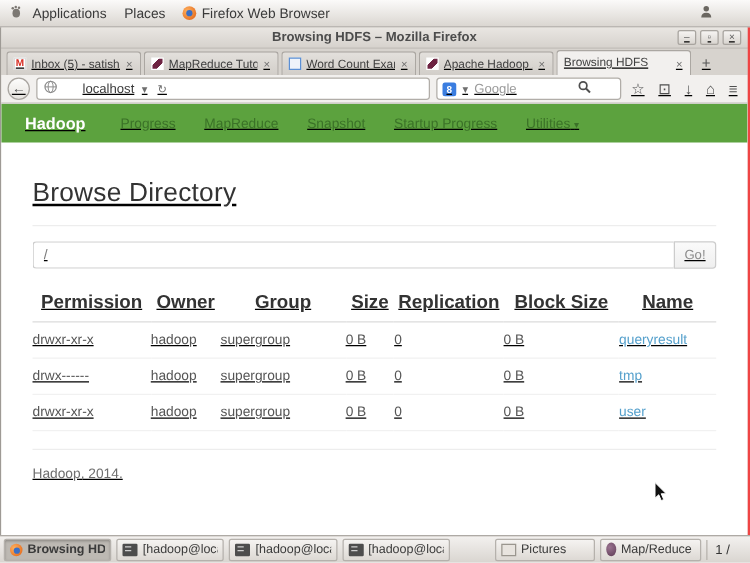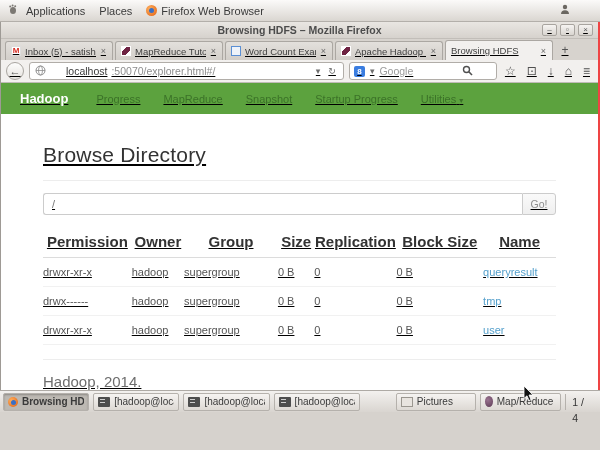--- a/index.html
+++ b/index.html
@@ -1,18 +1,18 @@
 <!DOCTYPE html>
 <html><head>
 <meta charset="utf-8">
 <style>
   * { margin:0; padding:0; box-sizing:border-box; }
   html,body { width:600px; height:450px; overflow:hidden; }
   body { font-family:"Liberation Sans","DejaVu Sans",sans-serif; background:#d6d2cd; position:relative; }
-  .screen { width:600px; height:392px; position:relative; display:flex; flex-direction:column; }
+  .screen { width:600px; height:450px; position:relative; display:flex; flex-direction:column; }
 
   
   .gnome-panel { height:22px; background:linear-gradient(#fbfaf9,#dad6d1); border-bottom:1px solid #b3afaa;
     display:flex; align-items:center; padding:0 8px; font-size:11px; color:#3a3a3a; flex:0 0 auto; }
   .gnome-panel .menu-item { display:flex; align-items:center; gap:4px; padding:0 7px; height:100%; cursor:default; }
   .panel-right { margin-left:auto; display:flex; align-items:center; gap:9px;flex-direction:column; }
   .panel-right .sysicon { display:flex; align-items:center; }
   .clock { font-size:11px; color:#2e2e2e; }
   .user-chip { display:flex; align-items:center; gap:4px; padding-right:2px; }
 
@@ -58,34 +58,34 @@
   .search-input { border:none; outline:none; width:80px; font-size:10.5px; color:#444; font-family:inherit; }
   .search-input::placeholder { color:#9b9b9b; }
   .tool-icon { color:#4f4f4f; font-size:12px; padding:0 3px; flex:0 0 auto; line-height:18px; }
 
   
   .viewport { flex:1 1 auto; background:#fff; overflow:hidden; position:relative; }
   .hdfs-navbar { height:31px; background:#5ca23e; display:flex; align-items:center; padding:0 19px; gap:23px; }
   .brand { color:#fff; font-weight:bold; font-size:13px; margin-right:5px; }
   .nav-link { color:#3b7228; font-size:11px; }
   .nav-link .dd-caret { font-size:8px; }
-  .container { padding:0 42px; }
+  .container { padding:0 25px; }
   .page-title { font-size:21px; font-weight:400; color:#333; margin-top:29px; letter-spacing:0.2px; }
   .rule { border:none; border-top:1px solid #ededed; margin-top:13px; }
   .path-group { display:flex; margin-top:12px; height:22px; }
   .path-input { flex:1; border:1px solid #ccc; border-right:none; border-radius:3px 0 0 3px; padding:0 8px;
     font-size:11px; color:#777; outline:none; font-family:inherit; }
   .go-btn { width:34px; border:1px solid #ccc; border-radius:0 3px 3px 0; background:linear-gradient(#fafafa,#efefef);
     color:#8d8d8d; font-size:10.5px; }
   table.listing { width:100%; border-collapse:collapse; margin-top:12px; font-size:11px; color:#555; }
   table.listing th { text-align:center; font-weight:bold; color:#333; font-size:15px; padding:6px 0 7px; border-bottom:1px solid #dcdcdc; }
   table.listing td { padding:8px 0; border-bottom:1px solid #f1f1f1; }
   td.name a { color:#55a0cc; text-decoration:none; }
   .footer-rule { border:none; border-top:1px solid #ededed; margin-top:14px; }
-  .footer-text { font-size:15px; color:#6d6d6d; margin-top:13px; }
+  .footer-text { font-size:11px; color:#6d6d6d; margin-top:13px; }
 
   
   .taskbar { height:22px; background:linear-gradient(#f3f1ef,#d9d5d0); border-top:1px solid #aeaaa5;
     display:flex; align-items:center; gap:4px; padding:0 3px; flex:0 0 auto; font-size:10px; color:#3a3a3a; }
   .task-btn { width:93px; height:18px; border:1px solid #b5b1ac; border-radius:2px;
     background:linear-gradient(#f5f3f1,#ddd9d4); display:flex; align-items:center; gap:4px; padding:0 4px; overflow:hidden; }
   .task-btn.active { background:#bdb9b3; box-shadow:inset 0 1px 2px rgba(0,0,0,0.25); font-weight:bold; }
   .task-btn .task-label { white-space:nowrap; overflow:hidden; }
   .task-btn.right { margin-left:auto; }
   .workspace { padding:0 6px; border-left:1px solid #b5b1ac; height:16px; line-height:16px; font-size:10.5px; color:#333; }
@@ -199,21 +199,20 @@
       <div class="back-btn">←</div>
       <div class="url-box">
         <span>
           <svg width="11" height="11" viewBox="0 0 11 11">
               <circle cx="5.5" cy="5.5" r="4.5" fill="none" stroke="#8d8d8d" stroke-width="1"></circle>
               <ellipse cx="5.5" cy="5.5" rx="2" ry="4.5" fill="none" stroke="#8d8d8d" stroke-width="0.8"></ellipse>
               <line x1="1" y1="5.5" x2="10" y2="5.5" stroke="#8d8d8d" stroke-width="0.8"></line>
             </svg>
         </span>
         <span class="url-host">localhost</span>
-        <span class="url-rest">:50070/explorer.html#/</span>
         <span class="url-caret">▾</span>
         <span class="reload-btn">↻</span>
       </div>
       <div class="search-box">
         <span class="engine-icon">8</span>
         <span class="url-caret">▾</span>
         <input class="search-input" placeholder="Google" style="">
         <span>
           <svg width="11" height="11" viewBox="0 0 11 11">
               <circle cx="4.5" cy="4.5" r="3" fill="none" stroke="#4f4f4f" stroke-width="1.4"></circle>

